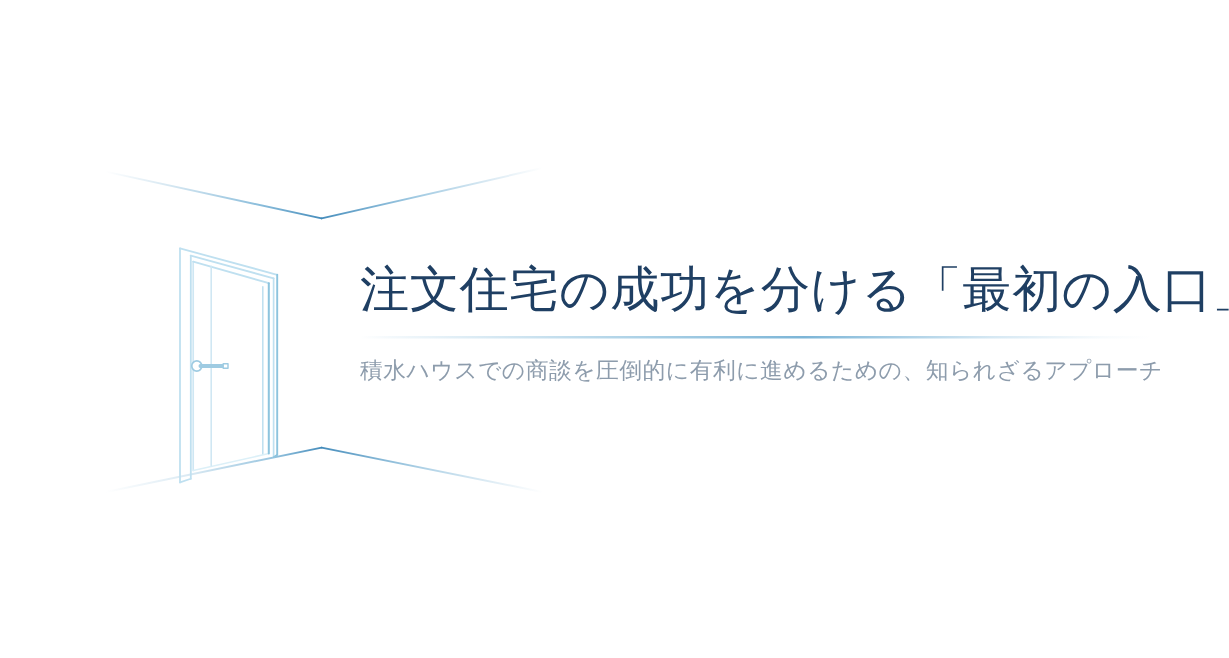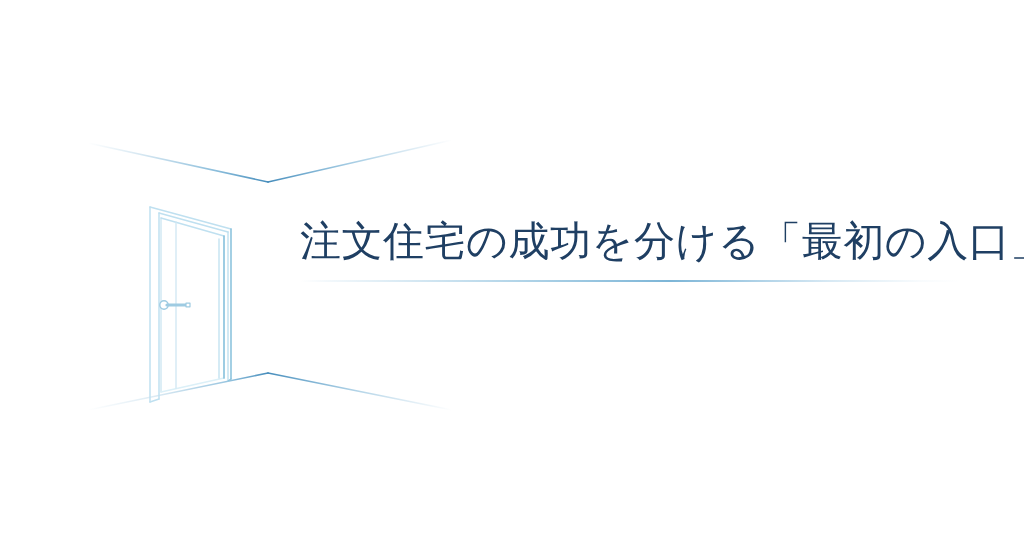--- a/index.html
+++ b/index.html
@@ -161,15 +161,16 @@
         <circle cx="164" cy="305" r="4.2" stroke="#9ecbe2" stroke-width="1.4" fill="#ffffff"></circle>
         <path d="M 167 305 L 186 305" stroke="#9ecbe2" stroke-width="3.2"></path>
         <path d="M 186 303.2 L 190 303.2 L 190 306.8 L 186 306.8 Z" stroke="#9ecbe2" stroke-width="1.2" fill="#ffffff"></path>
       </g>
     </svg>
   </div>
 
   <div id="text-block">
     <h1 id="page-title">注文住宅の成功を分ける「最初の入口」</h1>
     <div id="title-divider"></div>
+    <p id="page-subtitle">積水ハウスでの商談を圧倒的に有利に進めるための、知られざるアプローチ</p>
   </div>
 
 </div>
 
 </body></html>

